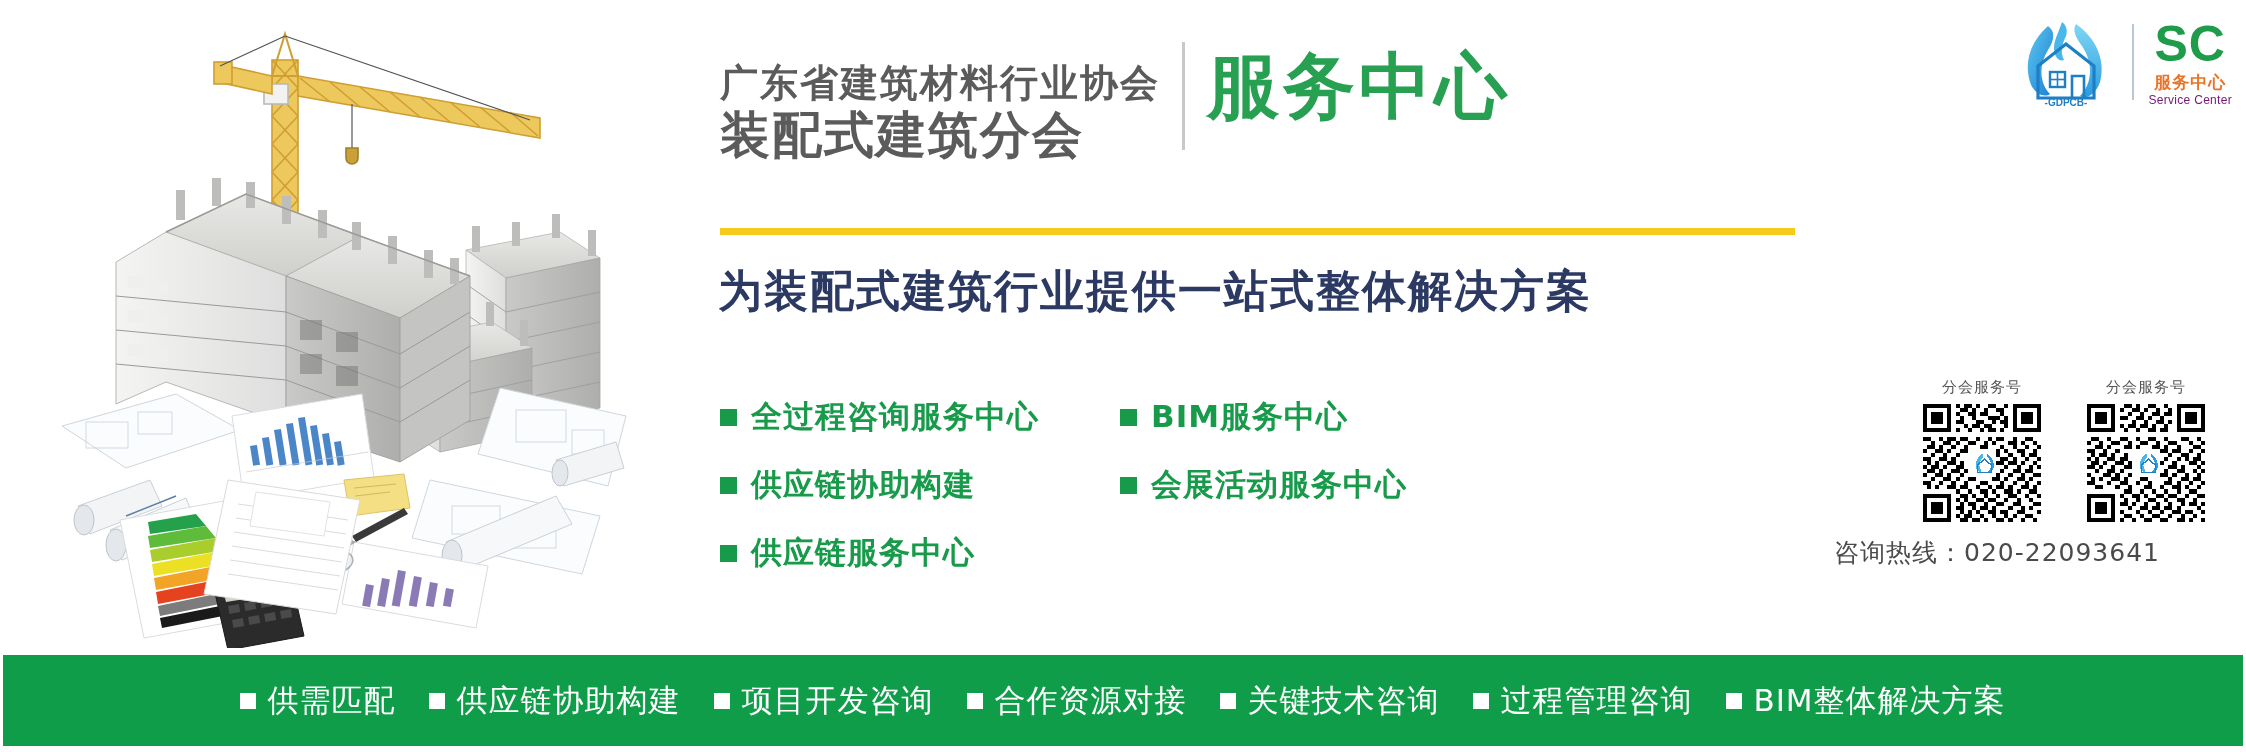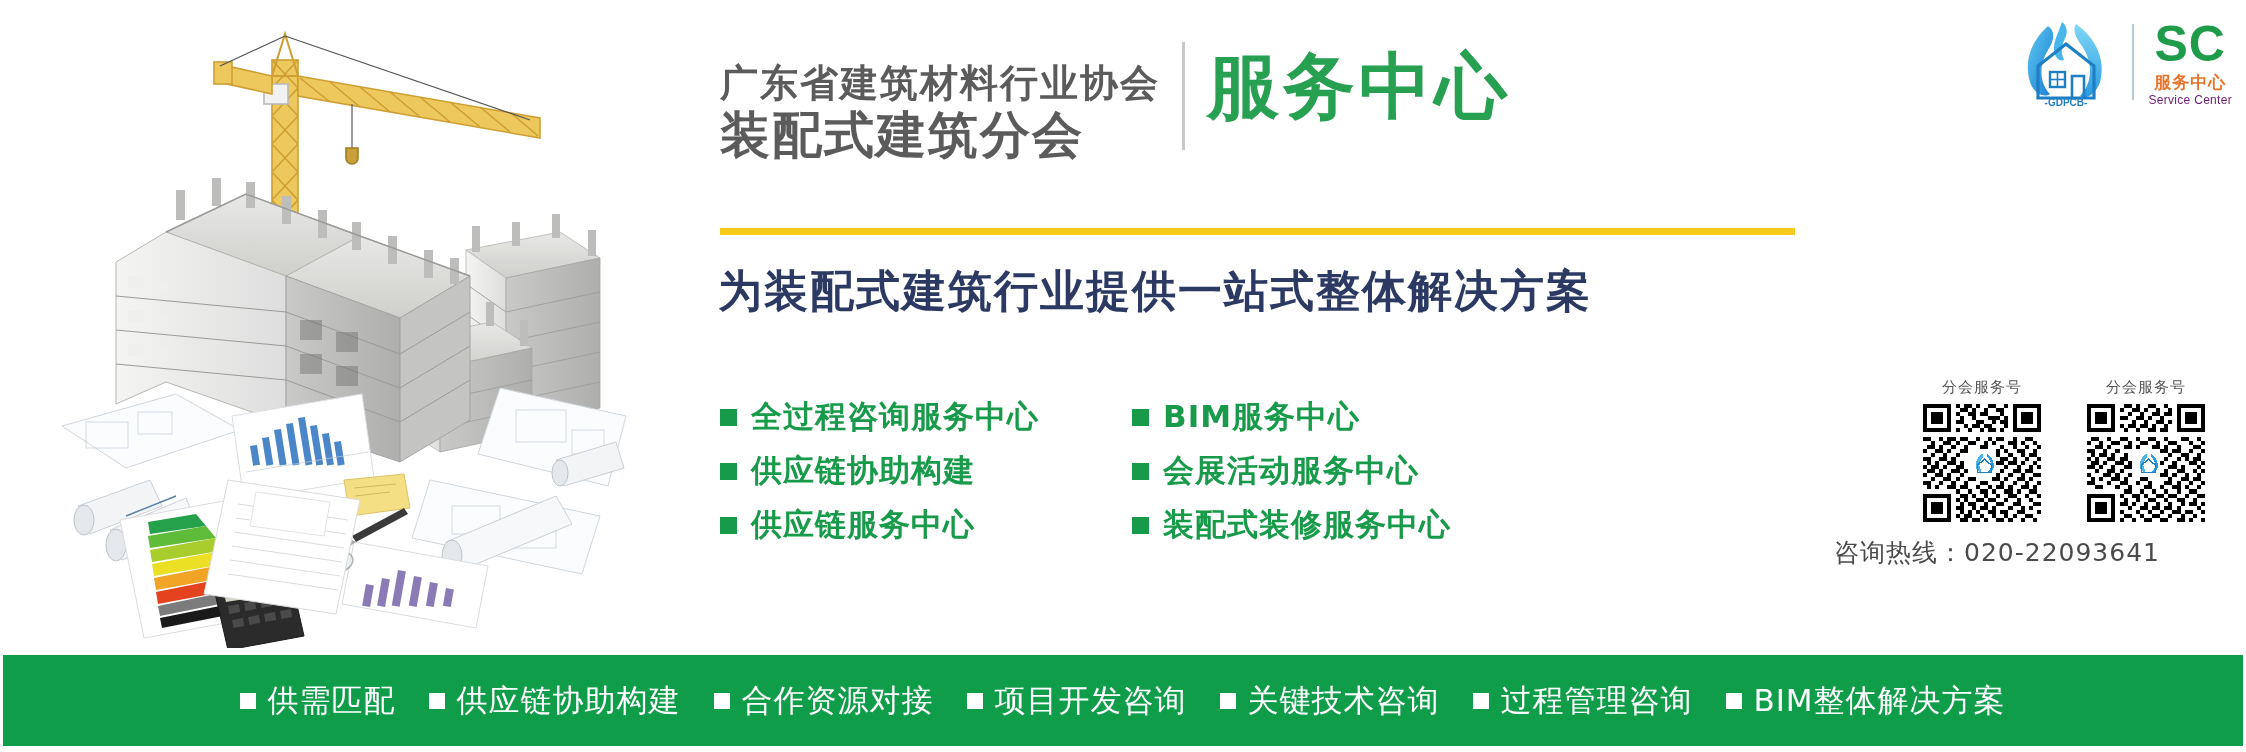--- a/index.html
+++ b/index.html
@@ -139,21 +139,20 @@
   }
 
   
   .services{
     position:absolute;
     left:60px; top:396px;
     display:grid;
     grid-template-columns:400px auto;
     row-gap:26px;
     column-gap:0;
-    gap:12px;
   }
   .svc-item{
     display:flex;
     align-items:center;
     gap:14px;
     white-space:nowrap;
   }
   .svc-bullet{
     width:17px; height:17px;
     background:#179a49;
@@ -595,24 +594,20 @@
         <span class="svc-bullet"></span>
         <span class="svc-text">供应链协助构建</span>
       </div>
       <div class="svc-item">
         <span class="svc-bullet"></span>
         <span class="svc-text">会展活动服务中心</span>
       </div>
       <div class="svc-item">
         <span class="svc-bullet"></span>
         <span class="svc-text">供应链服务中心</span>
-      </div>
-      <div class="svc-item">
-        <span class="svc-bullet"></span>
-        <span class="svc-text">装配式装修服务中心</span>
       </div>
     </div>
 
     <div class="qr-panel">
       <div class="qr-row">
 
         <div class="qr-cell">
           <span class="qr-label">分会服务号</span>
           <div class="qr-img">
             <svg width="118" height="118" viewBox="0 0 29 29" shape-rendering="crispEdges">
@@ -1056,25 +1051,25 @@
     <div class="foot-item">
       <span class="foot-bullet"></span>
       <span class="foot-text">供需匹配</span>
     </div>
     <div class="foot-item">
       <span class="foot-bullet"></span>
       <span class="foot-text">供应链协助构建</span>
     </div>
     <div class="foot-item">
       <span class="foot-bullet"></span>
-      <span class="foot-text">合作资源对接</span>
+      <span class="foot-text">项目开发咨询</span>
     </div>
     <div class="foot-item">
       <span class="foot-bullet"></span>
-      <span class="foot-text">项目开发咨询</span>
+      <span class="foot-text">合作资源对接</span>
     </div>
     <div class="foot-item">
       <span class="foot-bullet"></span>
       <span class="foot-text">关键技术咨询</span>
     </div>
     <div class="foot-item">
       <span class="foot-bullet"></span>
       <span class="foot-text">过程管理咨询</span>
     </div>
     <div class="foot-item">

